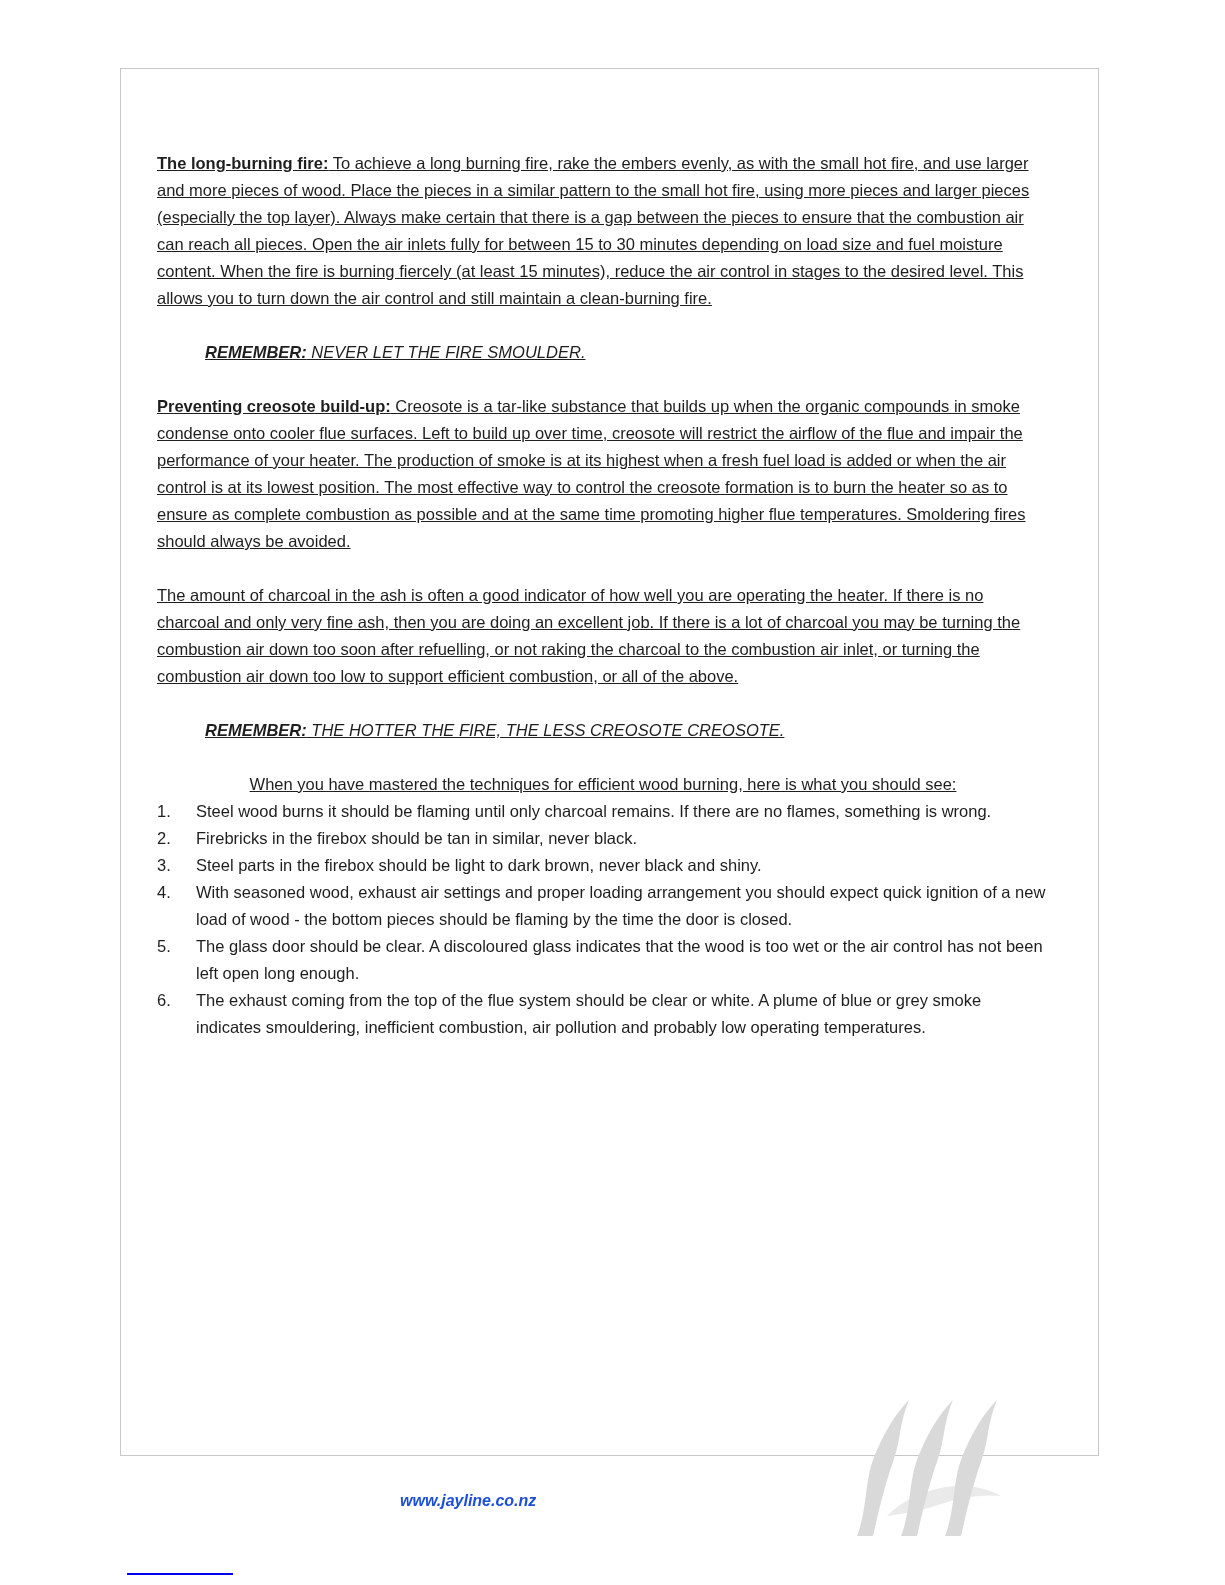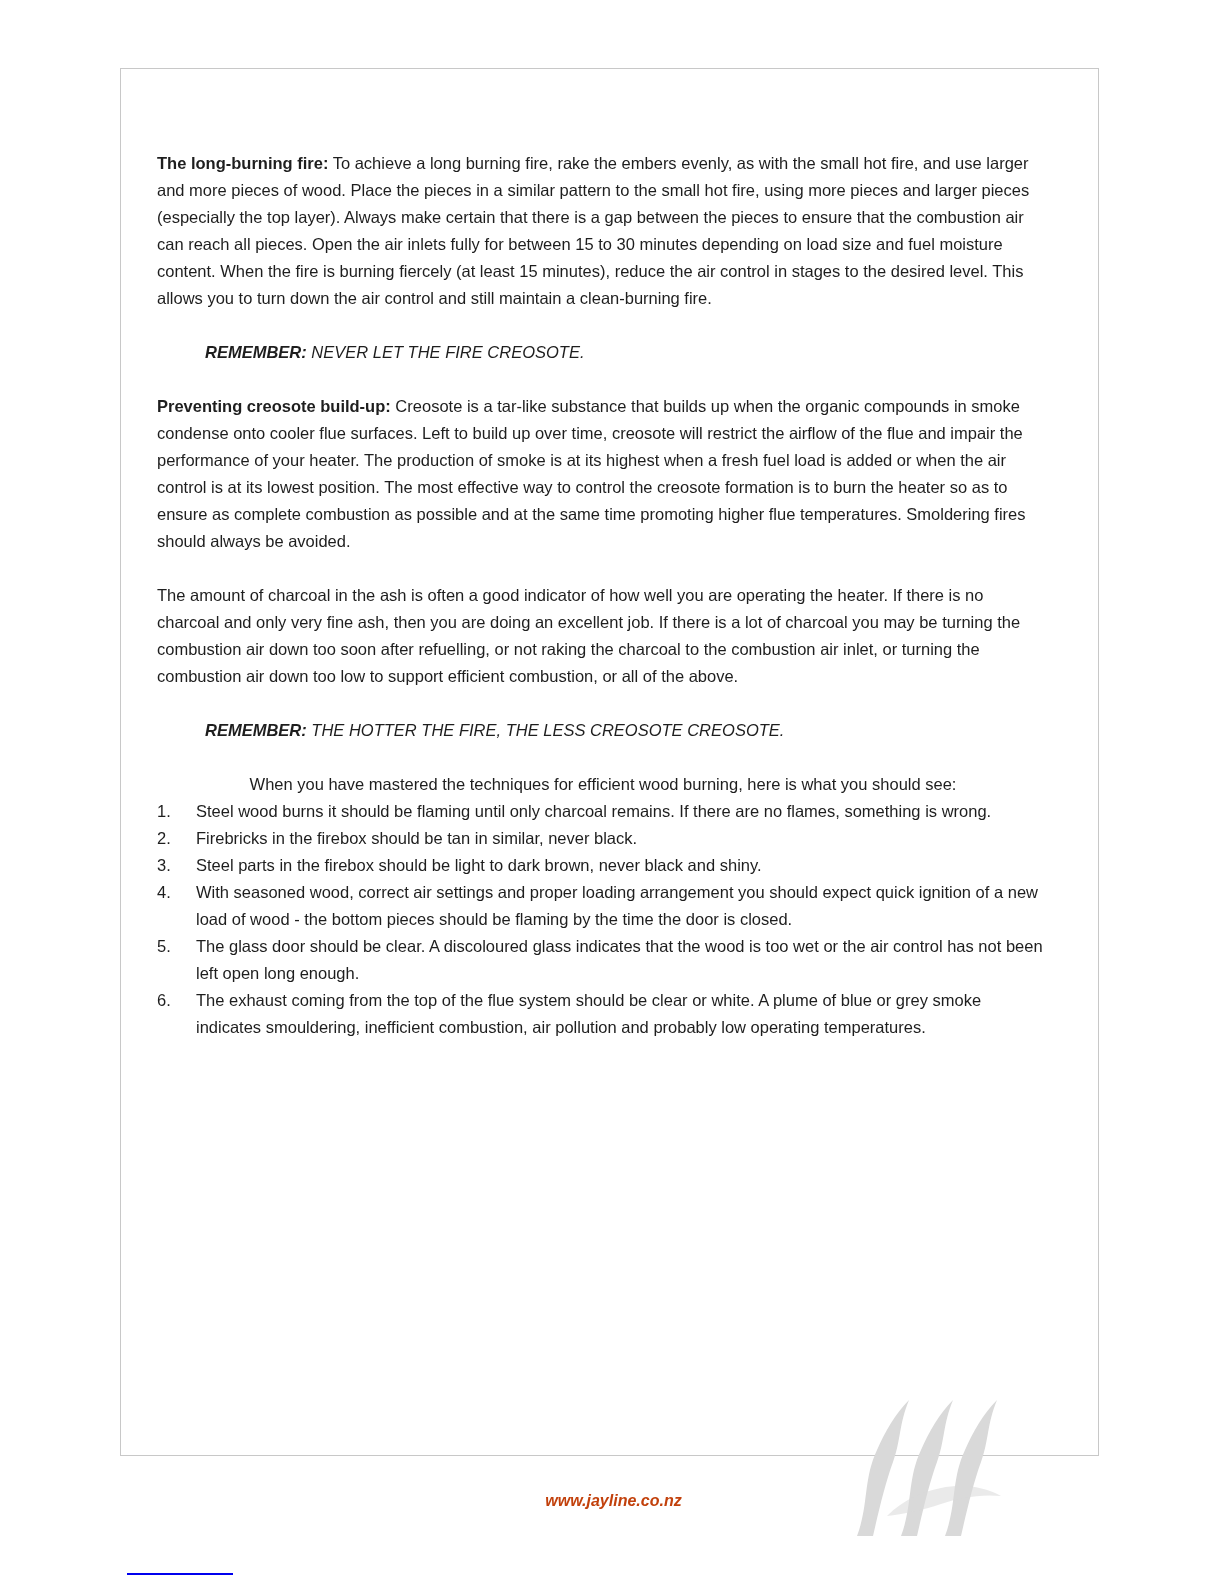--- a/index.html
+++ b/index.html
@@ -27,20 +27,21 @@
     position: absolute;
     left: 157px;
     top: 150px;
     width: 892px;
     font-size: 16.5px;
     line-height: 27px;
     color: #1e1e1e;
   }
   .content p {
     margin: 0 0 27px 0;
+    text-decoration: underline;
   }
   .content p strong.lead {
     font-weight: bold;
   }
   .remember strong.lead {
     font-weight: bold;
     font-style: italic;
     margin-left: 48px;
   }
   .remember .body {
@@ -62,25 +63,25 @@
     box-sizing: border-box;
   }
   .num-item .li-text {
     flex: 1 1 auto;
   }
   .footer-url {
     position: absolute;
     left: 400px;
     top: 1492px;
     width: 427px;
-    text-align: center;
+    text-align: left;
     font-size: 16px;
     font-style: italic;
     font-weight: bold;
-    color: #c2410c;
+    color: #1d4ed8;
   }
   .flame-logo {
     position: absolute;
     left: 843px;
     top: 1396px;
     width: 172px;
     height: 142px;
   }
   .link-underline {
     position: absolute;
@@ -96,21 +97,21 @@
 
 <div class="page-frame"></div>
 
 <div class="content">
 
   <p>
     <strong class="lead">The long-burning fire:</strong><span class="body"> To achieve a long burning fire, rake the embers evenly, as with the small hot fire, and use larger and more pieces of wood.  Place the pieces in a similar pattern to the small hot fire, using more pieces and larger pieces (especially the top layer).  Always make certain that there is a gap between the pieces to ensure that the combustion air can reach all pieces. Open the air inlets fully for between 15 to 30 minutes depending on load size and fuel moisture content. When the fire is burning fiercely (at least 15 minutes), reduce the air control in stages to the desired level. This allows you to turn down the air control and still maintain a clean-burning fire.</span>
   </p>
 
   <p class="remember">
-    <strong class="lead">REMEMBER:</strong><span class="body"> NEVER LET THE FIRE CREOSOTE.</span>
+    <strong class="lead">REMEMBER:</strong><span class="body"> NEVER LET THE FIRE SMOULDER.</span>
   </p>
 
   <p>
     <strong class="lead">Preventing creosote build-up:</strong><span class="body"> Creosote is a tar-like substance that builds up when the organic compounds in smoke condense onto cooler flue surfaces. Left to build up over time, creosote will restrict the airflow of the flue and impair the performance of your heater. The production of smoke is at its highest when a fresh fuel load is added or when the air control is at its lowest position. The most effective way to control the creosote formation is to burn the heater so as to ensure as complete combustion as possible and at the same time promoting higher flue temperatures. Smoldering fires should always be avoided.</span>
   </p>
 
   <p>
     <span class="body">The amount of charcoal in the ash is often a good indicator of how well you are operating the heater. If there is no charcoal and only very fine ash, then you are doing an excellent job.  If there is a lot of charcoal you may be turning the combustion air down too soon after refuelling, or not raking the charcoal to the combustion air inlet, or turning the combustion air down too low to support efficient combustion, or all of the above.</span>
   </p>
 
@@ -128,21 +129,21 @@
     <div class="num-item">
       <span class="li-num">2.</span>
       <span class="li-text">Firebricks in the firebox should be tan in similar, never black.</span>
     </div>
     <div class="num-item">
       <span class="li-num">3.</span>
       <span class="li-text">Steel parts in the firebox should be light to dark brown, never black and shiny.</span>
     </div>
     <div class="num-item">
       <span class="li-num">4.</span>
-      <span class="li-text">With seasoned wood, correct air settings and proper loading arrangement you should expect quick ignition of a new load of wood - the bottom pieces should be flaming by the time the door is closed.</span>
+      <span class="li-text">With seasoned wood, exhaust air settings and proper loading arrangement you should expect quick ignition of a new load of wood - the bottom pieces should be flaming by the time the door is closed.</span>
     </div>
     <div class="num-item">
       <span class="li-num">5.</span>
       <span class="li-text">The glass door should be clear. A discoloured glass indicates that the wood is too wet or the air control has not been left open long enough.</span>
     </div>
     <div class="num-item">
       <span class="li-num">6.</span>
       <span class="li-text">The exhaust coming from the top of the flue system should be clear or white. A plume of blue or grey smoke indicates smouldering, inefficient combustion, air pollution and probably low operating temperatures.</span>
     </div>
   </div>

